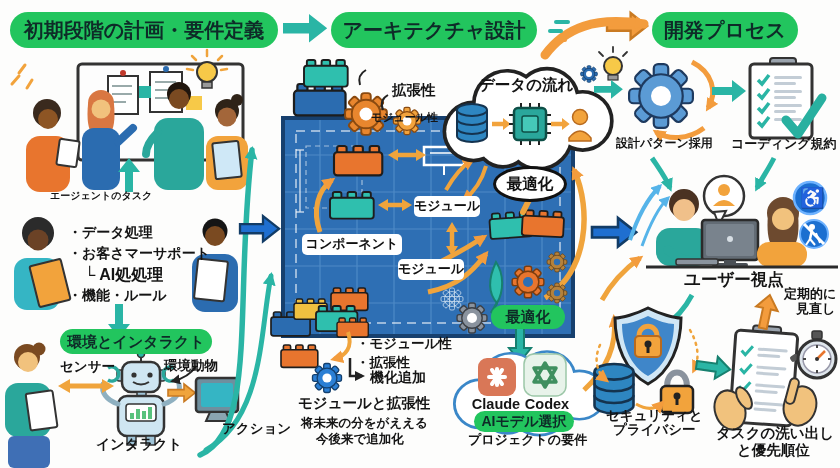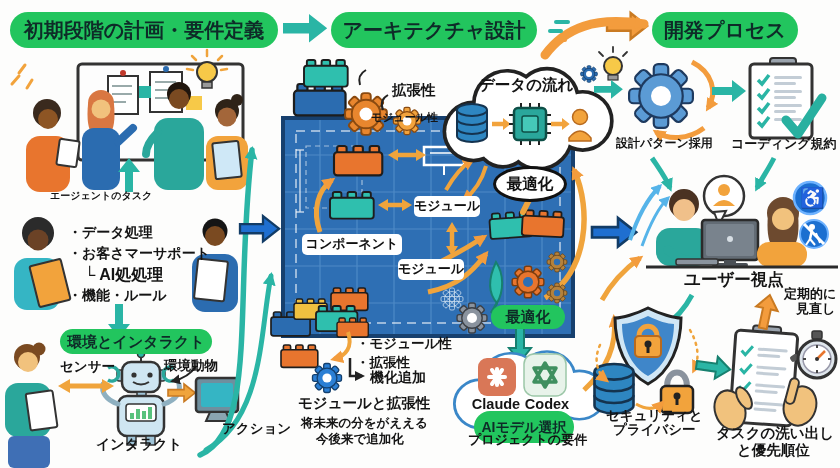--- a/index.html
+++ b/index.html
@@ -534,21 +534,21 @@
 <div class="t wbox" style="left:398px;top:259px;width:66px;height:21px;font-size:13px;">モジュール</div>
 <div class="t pill" style="left:491px;top:305px;width:74px;height:24px;font-size:15px;">最適化</div>
 <div class="t" style="left:356px;top:336px;font-size:13.5px;">・モジュール性</div>
 <div class="t" style="left:356px;top:355px;font-size:13.5px;">・拡張性</div>
 <div class="t" style="left:370px;top:369px;font-size:14px;">機化追加</div>
 <div class="t" style="left:298px;top:395px;font-size:14.5px;">モジュールと拡張性</div>
 <div class="t" style="left:301px;top:416px;font-size:12.5px;">将未来の分をがええる</div>
 <div class="t" style="left:316px;top:432px;font-size:12.5px;">今後来で追加化</div>
 <div class="t" style="left:471px;top:396px;width:50px;text-align:center;font-size:14.5px;">Claude</div>
 <div class="t" style="left:522px;top:396px;width:50px;text-align:center;font-size:14.5px;">Codex</div>
-<div class="t pill" style="left:474px;top:411px;width:100px;height:32px;font-size:14px;">AIモデル選択</div>
+<div class="t pill" style="left:474px;top:411px;width:100px;height:21px;font-size:14px;">AIモデル選択</div>
 <div class="t" style="left:468px;top:433px;font-size:13px;">プロジェクトの要件</div>
 
 <div class="t" style="left:616px;top:137px;font-size:12px;">設計パターン採用</div>
 <div class="t" style="left:731px;top:137px;font-size:13px;">コーディング規約</div>
 <div class="t" style="left:684px;top:270px;font-size:16.5px;">ユーザー視点</div>
 <div class="t" style="left:784px;top:287px;font-size:13px;">定期的に</div>
 <div class="t" style="left:796px;top:302px;font-size:13px;">見直し</div>
 <div class="t" style="left:606px;top:408px;font-size:13.5px;">セキュリティと</div>
 <div class="t" style="left:613px;top:422px;font-size:13.5px;">プライバシー</div>
 <div class="t" style="left:716px;top:425px;font-size:14.5px;">タスクの洗い出し</div>

